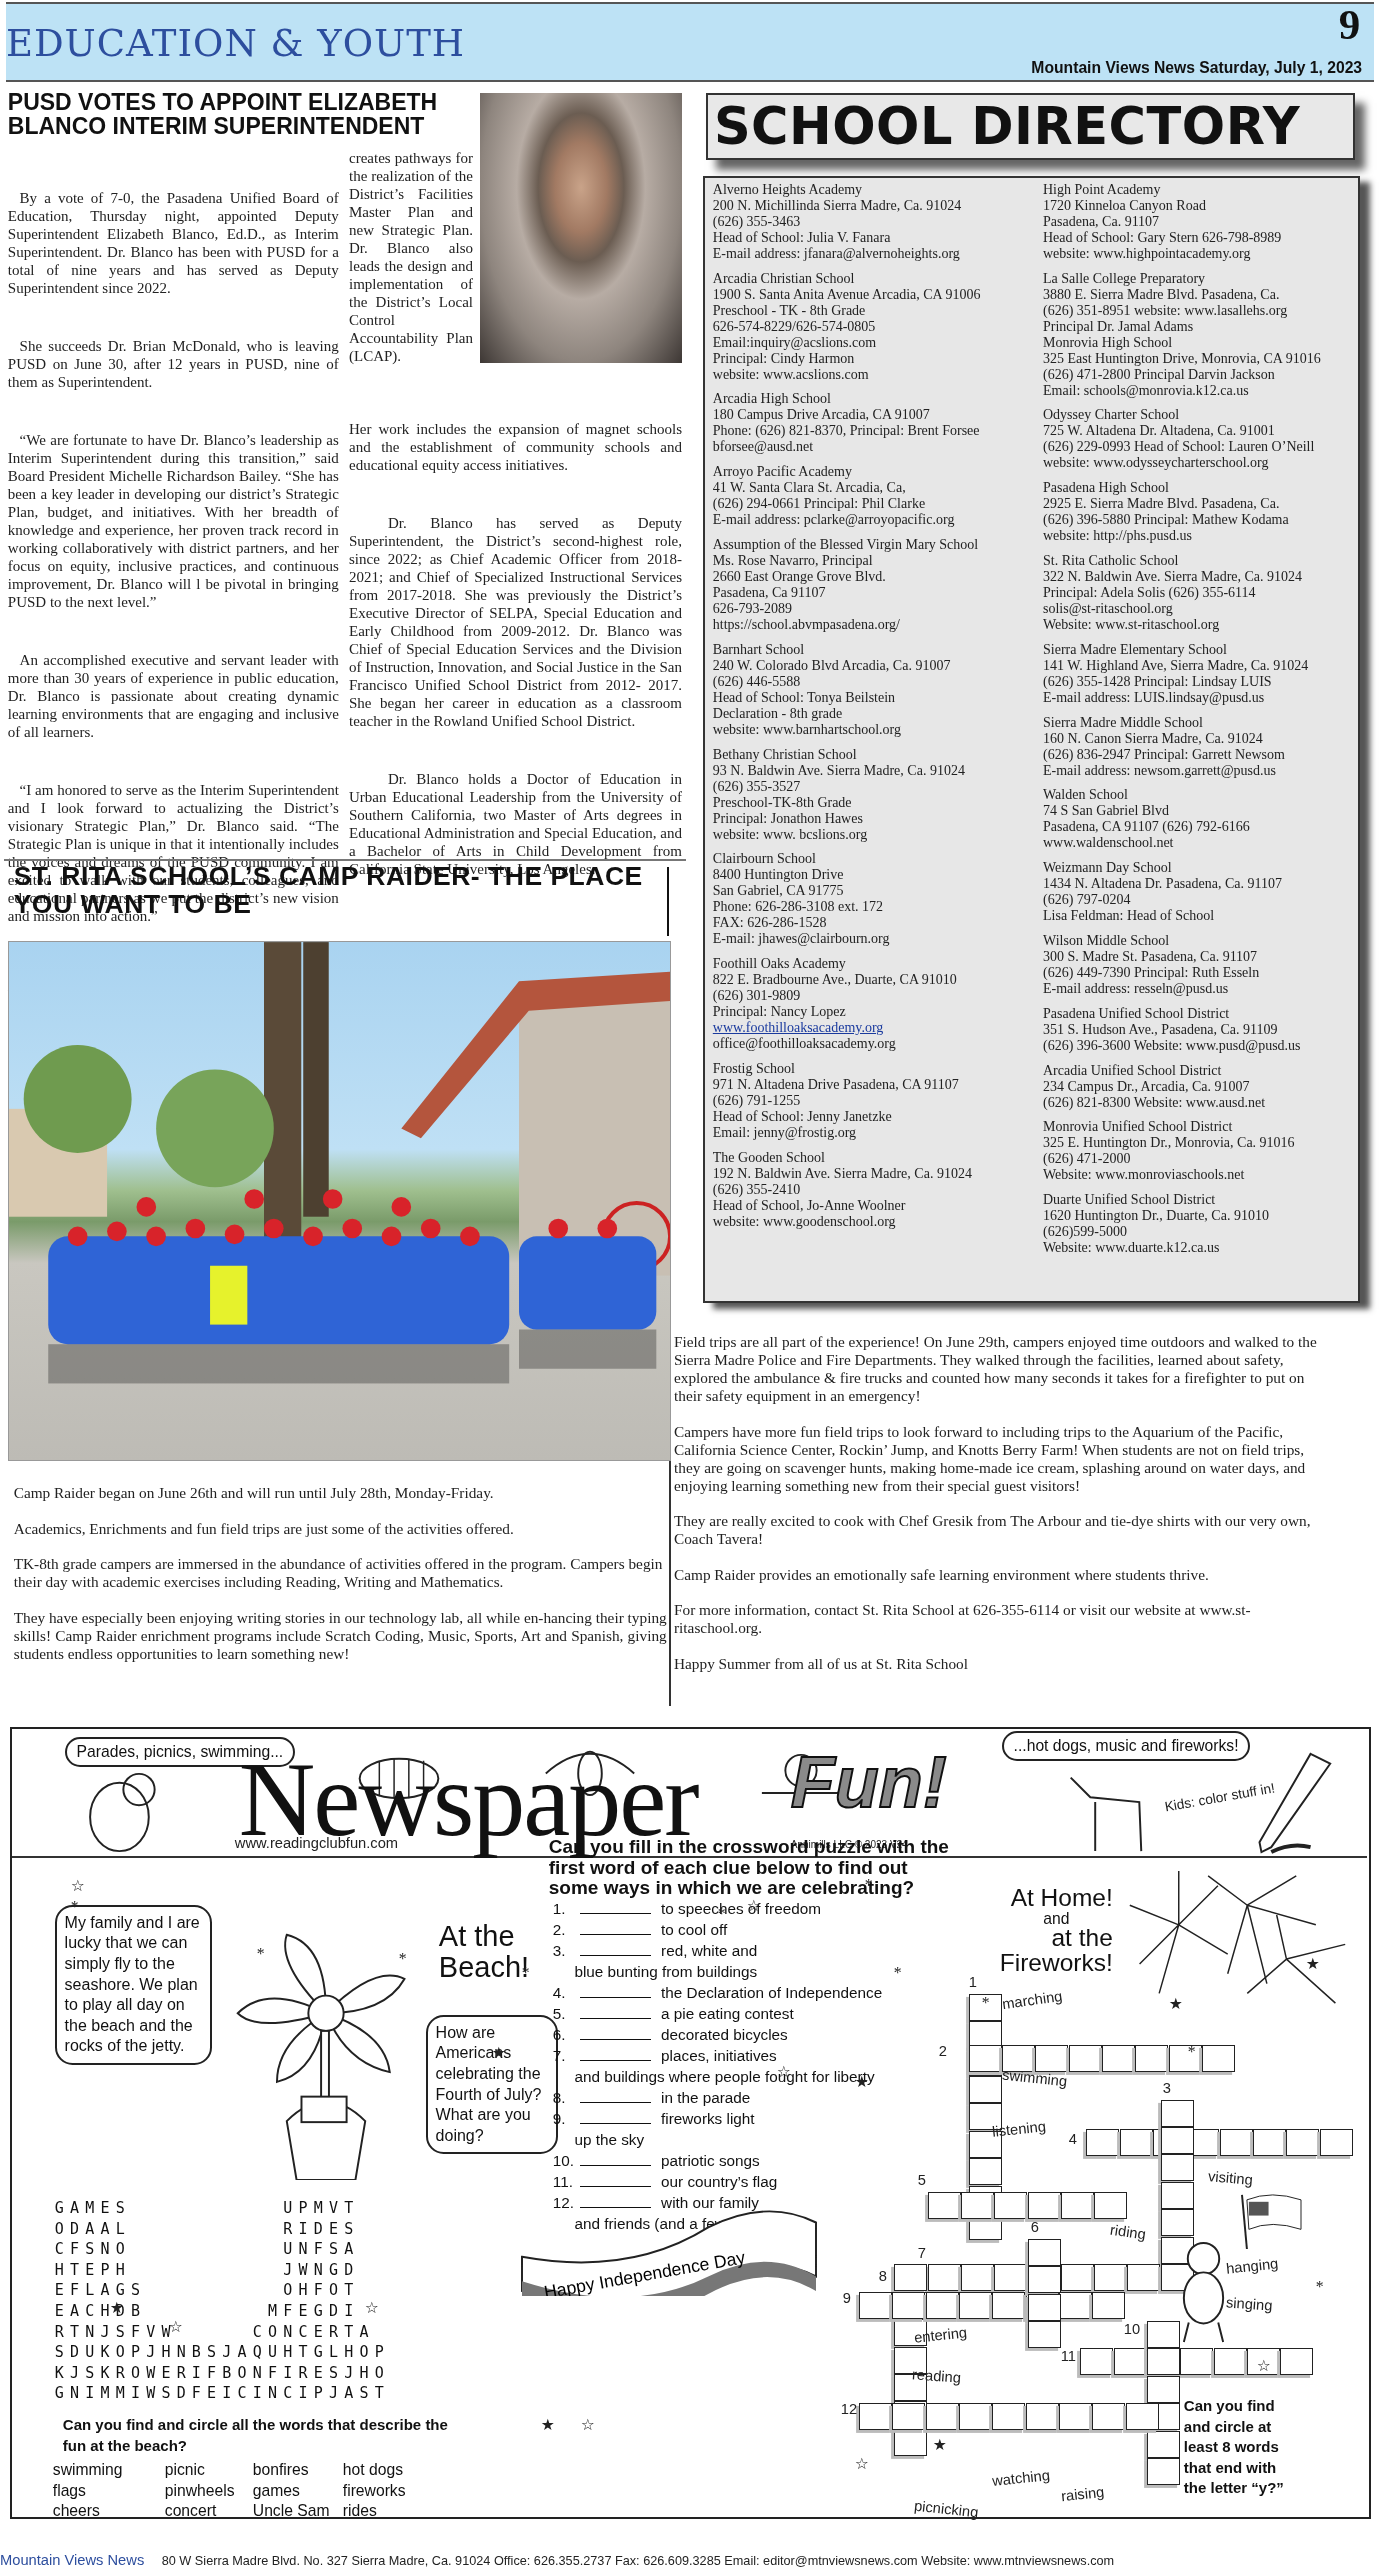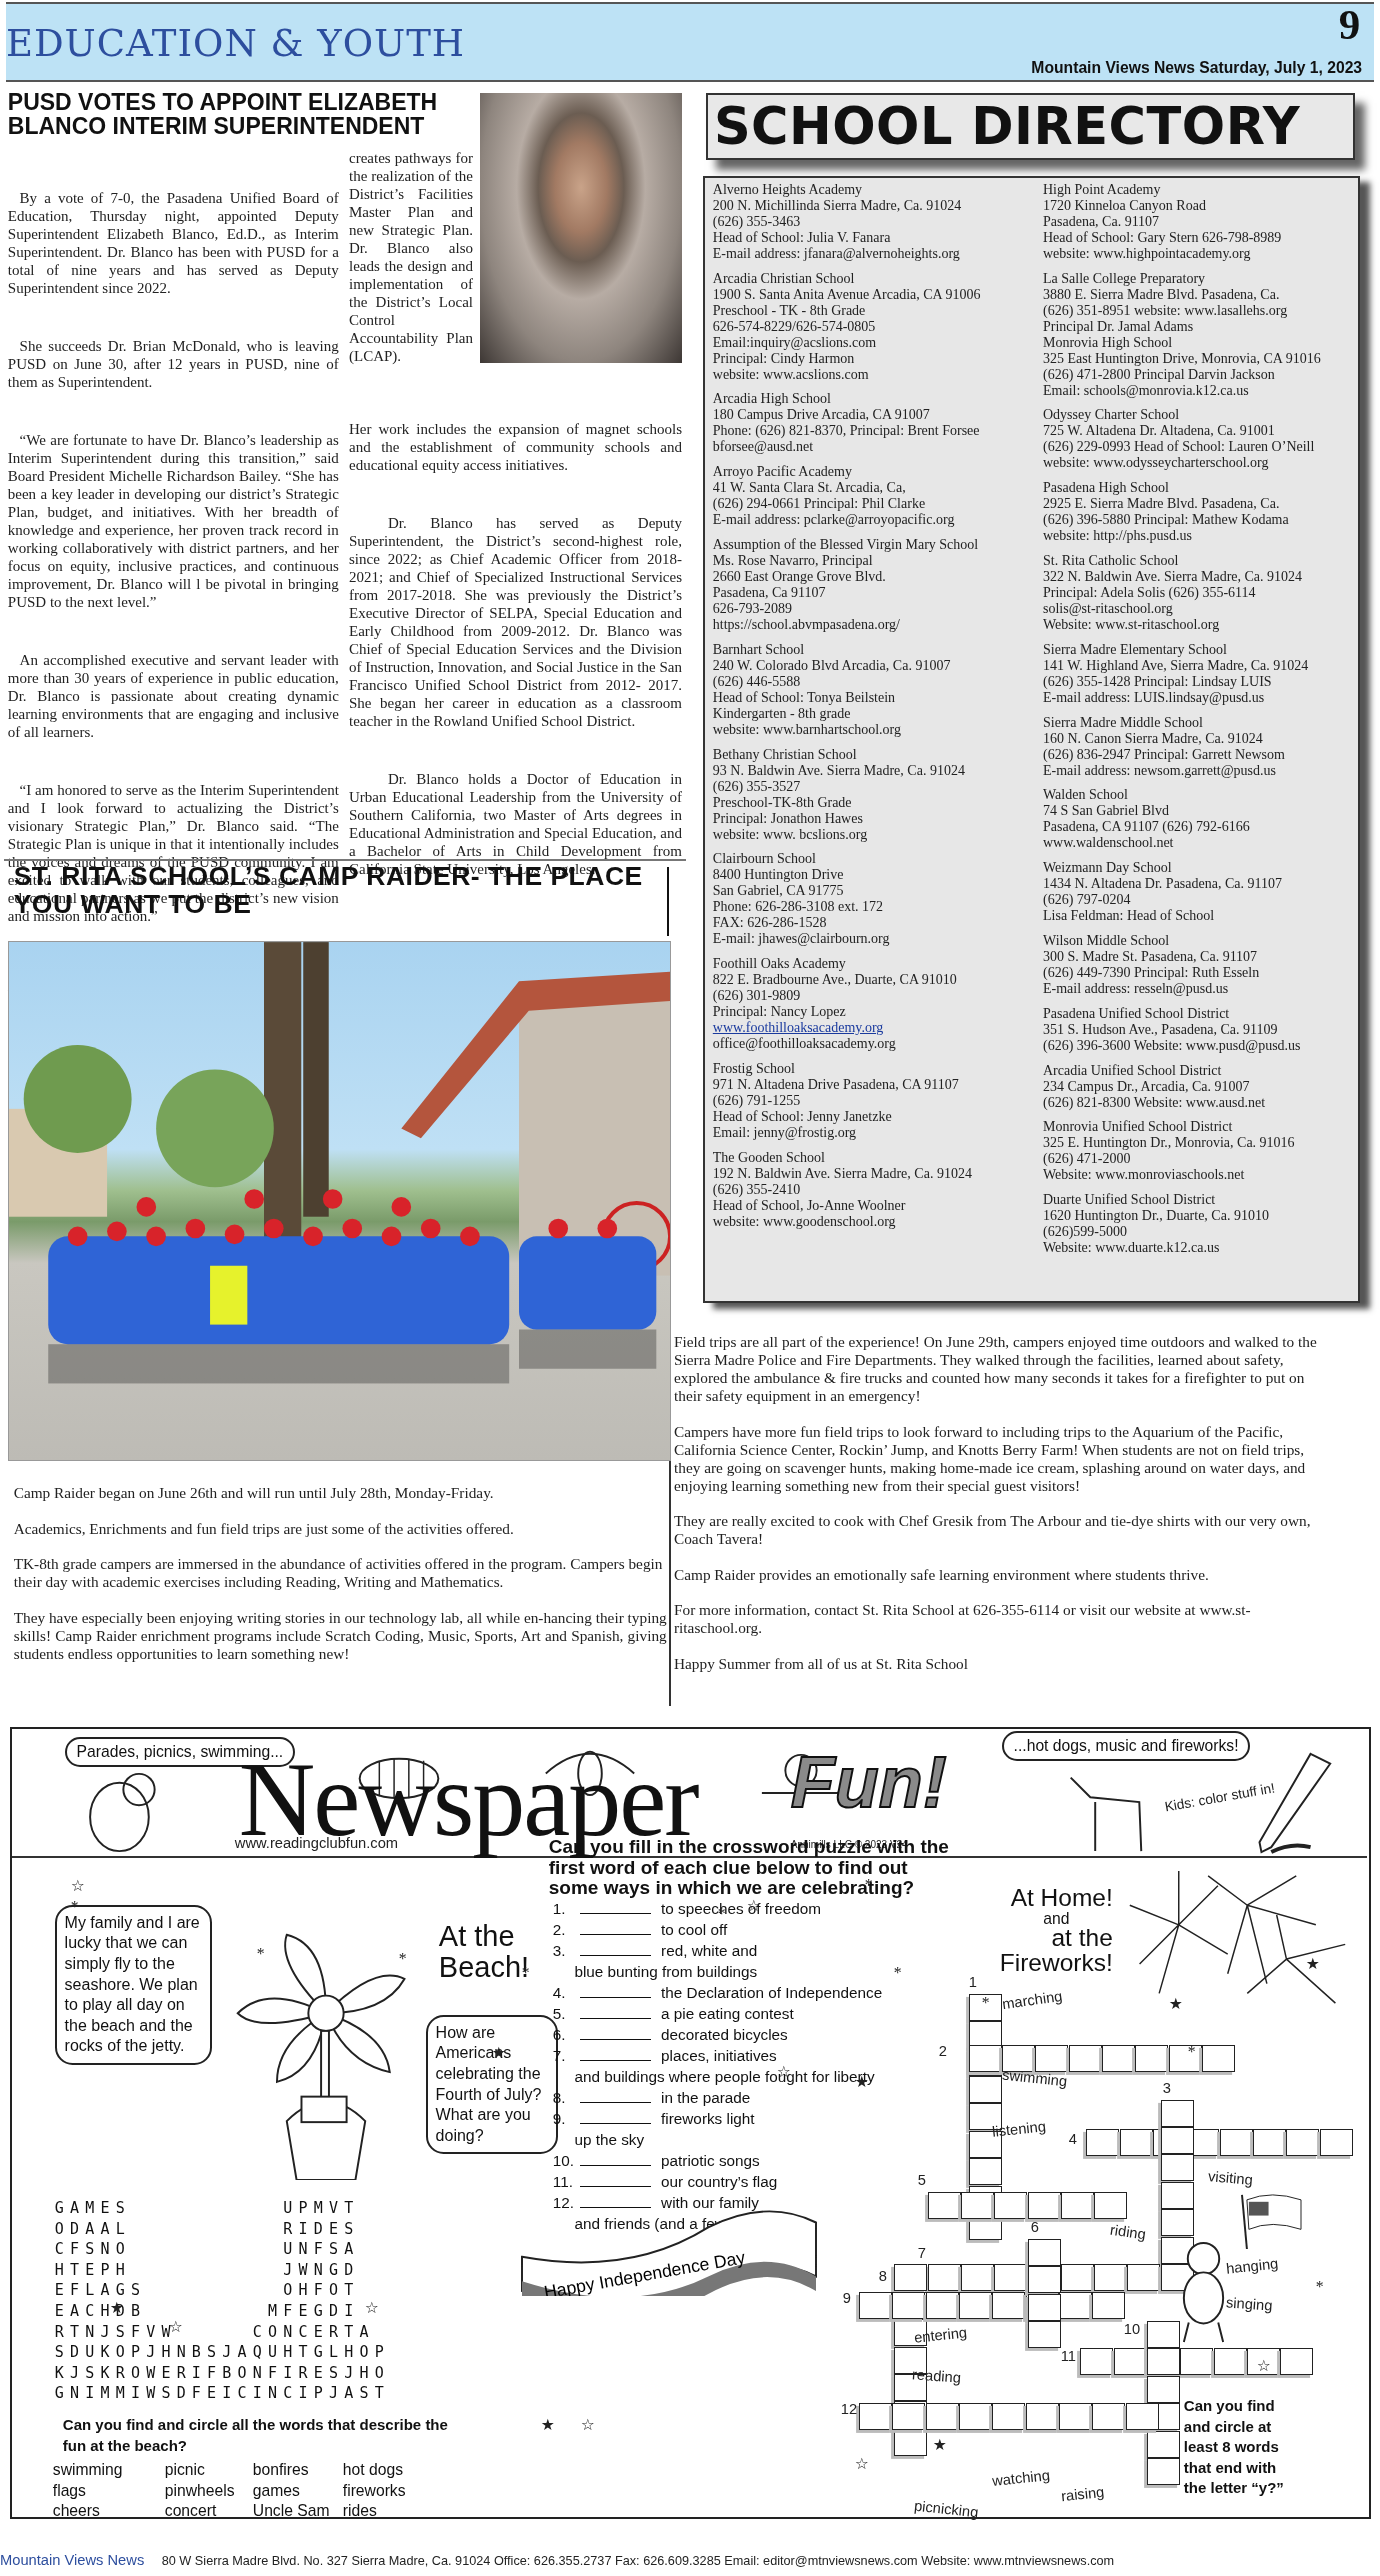--- a/index.html
+++ b/index.html
@@ -143,21 +143,21 @@
         <div>2660 East Orange Grove Blvd.</div>
         <div>Pasadena, Ca 91107</div>
         <div>626-793-2089</div>
         <div>https://school.abvmpasadena.org/</div>
       </div>
       <div class="dir-entry">
         <div>Barnhart School</div>
         <div>240 W. Colorado Blvd  Arcadia, Ca.  91007</div>
         <div>(626) 446-5588</div>
         <div>Head of School:  Tonya Beilstein</div>
-        <div>Kindergarten - 8th grade</div>
+        <div>Declaration - 8th grade</div>
         <div>website:  www.barnhartschool.org</div>
       </div>
       <div class="dir-entry">
         <div>Bethany Christian School</div>
         <div>93 N. Baldwin Ave.  Sierra Madre, Ca. 91024</div>
         <div>(626) 355-3527</div>
         <div>Preschool-TK-8th Grade</div>
         <div>Principal: Jonathon Hawes</div>
         <div>website:  www. bcslions.org</div>
       </div>

